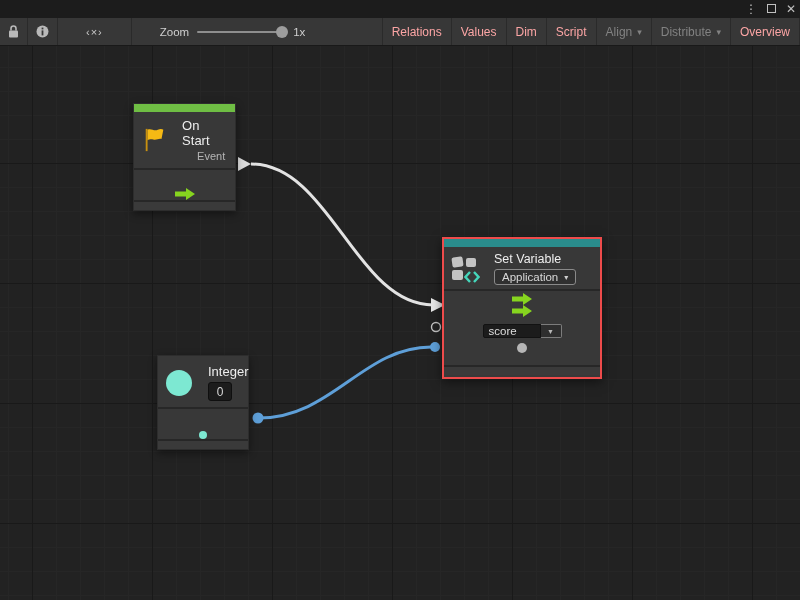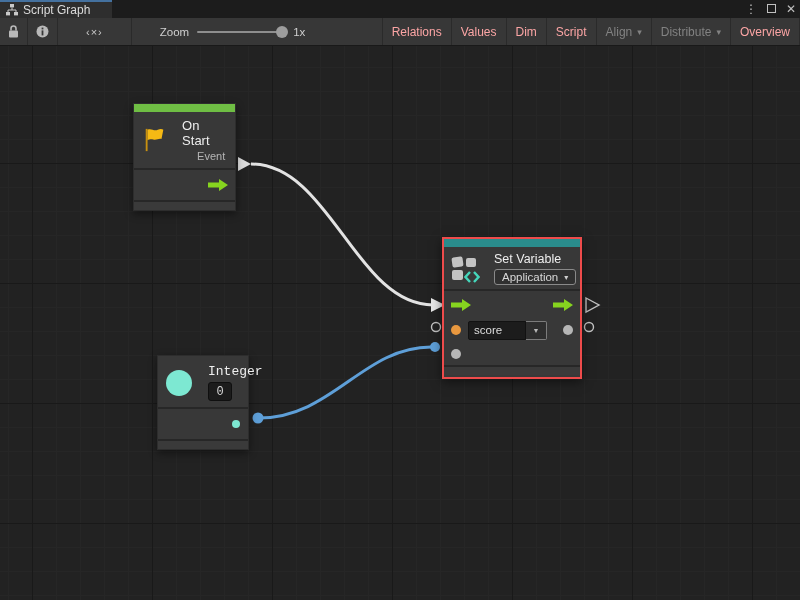--- a/index.html
+++ b/index.html
@@ -45,28 +45,28 @@
 
   
   .node { position:absolute; background:#383838; box-shadow:0 3px 8px rgba(0,0,0,.45);
           border:1px solid #2d2d2d; }
   .stripe { height:8px; }
   .nsep { height:2px; background:#272727; }
   .nfooter { height:8px; background:#3a3a3a; }
   .nheader { display:flex; align-items:center; gap:16px; padding:6px 8px; }
   .ntitle { font-size:13px; color:#eeeeee; }
   .nsub { font-size:11px; color:#b5b5b5; margin-top:2px;margin-left:15px; }
-  .prow { display:flex; align-items:center; padding:0 7px; }
+  .prow { display:flex; align-items:center; padding:0 7px;flex-direction:column; }
 
   
   .node-onstart { left:133px; top:57px; width:103px; }
   .node-onstart .prow { height:30px; justify-content:flex-end; }
 
   
-  .sel-frame { position:absolute; left:442px; top:191px; width:140px; height:142px;
+  .sel-frame { position:absolute; left:442px; top:191px; width:160px; height:142px;
                border:2px solid #ee4b4b; box-shadow:0 3px 10px rgba(0,0,0,.5); }
   .node-setvar { position:absolute; inset:0; background:#383838; }
   .sv-icon { position:relative; width:26px; height:26px; flex:0 0 26px; }
   .sv-sq { position:absolute; background:#c3c3c3; border-radius:2px; }
   .sv-chev { position:absolute; right:-2px; bottom:-1px; }
   .dropdown { display:inline-flex; align-items:center; gap:6px; margin-top:3px; padding:1px 7px;
               background:#303030; border:1px solid #8a8a8a; border-radius:3px;
               font-size:11.5px; color:#d8d8d8; }
   .dropdown .caret { font-size:8px; color:#cfcfcf; }
   .node-setvar .prow1 { height:26px; justify-content:space-between; padding:2px 7px 0; }
@@ -90,29 +90,20 @@
   .valfield { margin-top:3px; width:24px; height:19px; background:#1c1c1c; border:1px solid #0f0f0f;
               border-radius:3px; color:#d7d7d7; font-size:12px; display:flex; align-items:center; justify-content:center; }
   .node-integer .prow { height:30px; justify-content:flex-end; padding-right:8px; }
 </style>
 </head>
 <body>
 
 <div class="stage">
 
   <div class="tabbar">
-    <div class="tab">
-      <svg width="12" height="12" viewBox="0 0 12 12">
-        <rect x="4" y="0" width="4" height="3.4" fill="#c9c9c9"></rect>
-        <rect x="0" y="8" width="4" height="3.4" fill="#c9c9c9"></rect>
-        <rect x="8" y="8" width="4" height="3.4" fill="#c9c9c9"></rect>
-        <path d="M6 3.4 V6 M2 8 V6 H10 V8" stroke="#c9c9c9" stroke-width="1" fill="none"></path>
-      </svg>
-      <span class="tab-label">Script Graph</span>
-    </div>
     <div class="win-controls">
       <span class="winbtn">⋮</span>
       <span class="winbtn"><span class="maxbox"></span></span>
       <span class="winbtn">✕</span>
     </div>
   </div>
 
   <div class="toolbar">
     <div class="tbtn icon-btn">
       <svg width="11" height="13" viewBox="0 0 11 13">
@@ -234,21 +225,21 @@
         </div>
         <div class="prow prow3">
           <span class="dot gray"></span>
         </div>
         <div class="nsep"></div>
         <div class="nfooter"></div>
       </div>
     </div>
 
     <div class="node node-integer">
-      <div class="nheader" style="padding:8px 8px 6px;font-family:Liberation Mono, monospace;">
+      <div class="nheader" style="padding:8px 8px 6px;">
         <div class="int-circle"></div>
         <div>
           <div class="ntitle">Integer</div>
           <div class="valfield">0</div>
         </div>
       </div>
       <div class="nsep"></div>
       <div class="prow">
         <span class="dot aqua-sm"></span>
       </div>

